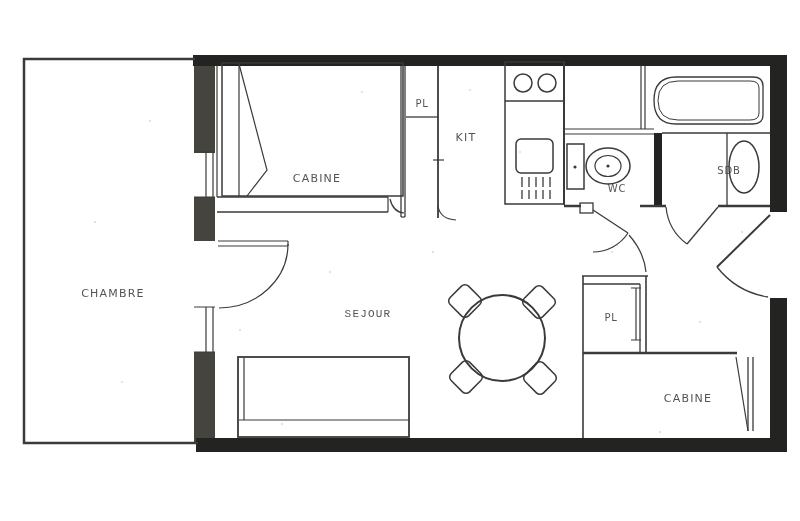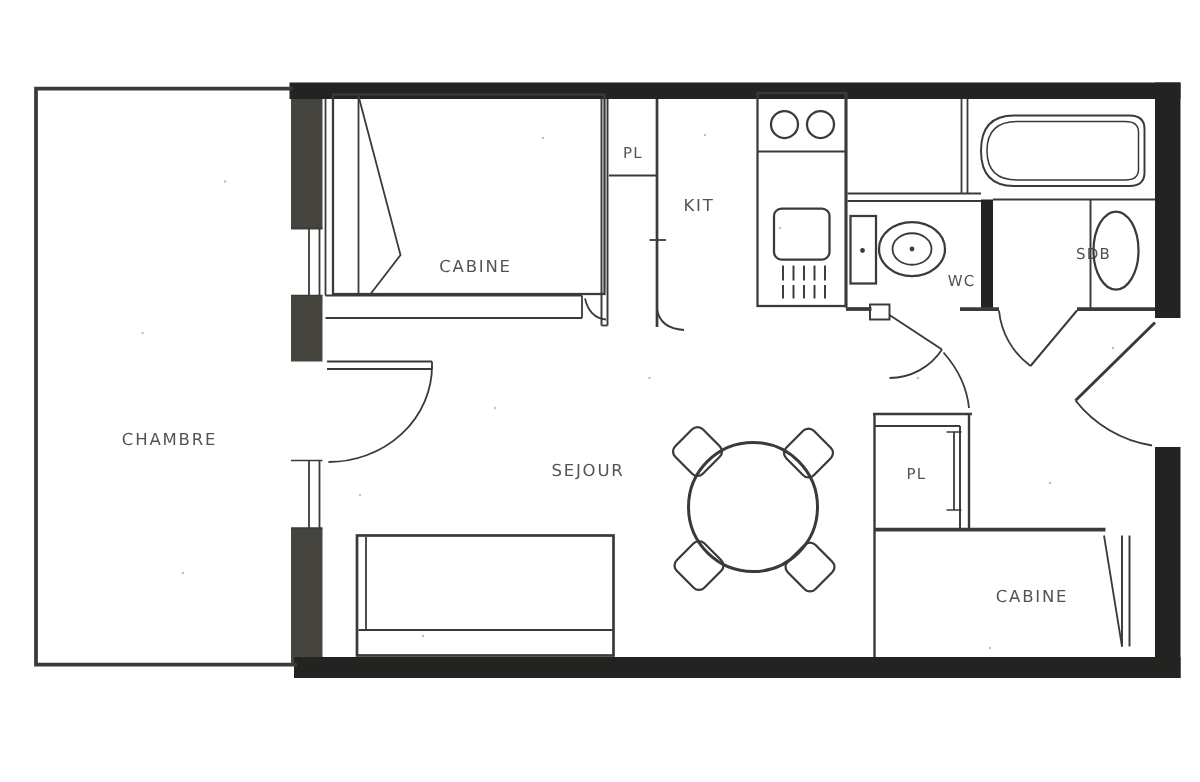--- a/index.html
+++ b/index.html
@@ -196,18 +196,18 @@
         <circle class="speck" cx="742" cy="232" r=".8"></circle>
       <circle class="speck" cx="240" cy="330" r=".8"></circle>
         <circle class="speck" cx="470" cy="90" r=".8"></circle>
     </g>
   </svg>
 
   <div class="room-label" style="left:113px;top:293px;">CHAMBRE</div>
   <div class="room-label" style="left:317px;top:178px;">CABINE</div>
   <div class="room-label" style="left:466px;top:137px;">KIT</div>
   <div class="room-label small" style="left:422px;top:103px;">PL</div>
-  <div class="room-label small" style="left:641px;top:188px;">WC</div>
+  <div class="room-label small" style="left:617px;top:188px;">WC</div>
   <div class="room-label small" style="left:729px;top:170px;">SDB</div>
-  <div class="room-label" style="left:392px;top:314px;">SEJOUR</div>
+  <div class="room-label" style="left:368px;top:314px;font-family:Liberation Mono, monospace;">SEJOUR</div>
   <div class="room-label small" style="left:611px;top:317px;">PL</div>
   <div class="room-label" style="left:667px;top:398px;padding-left:42px;">CABINE</div>
 </div>
 
 </body></html>

